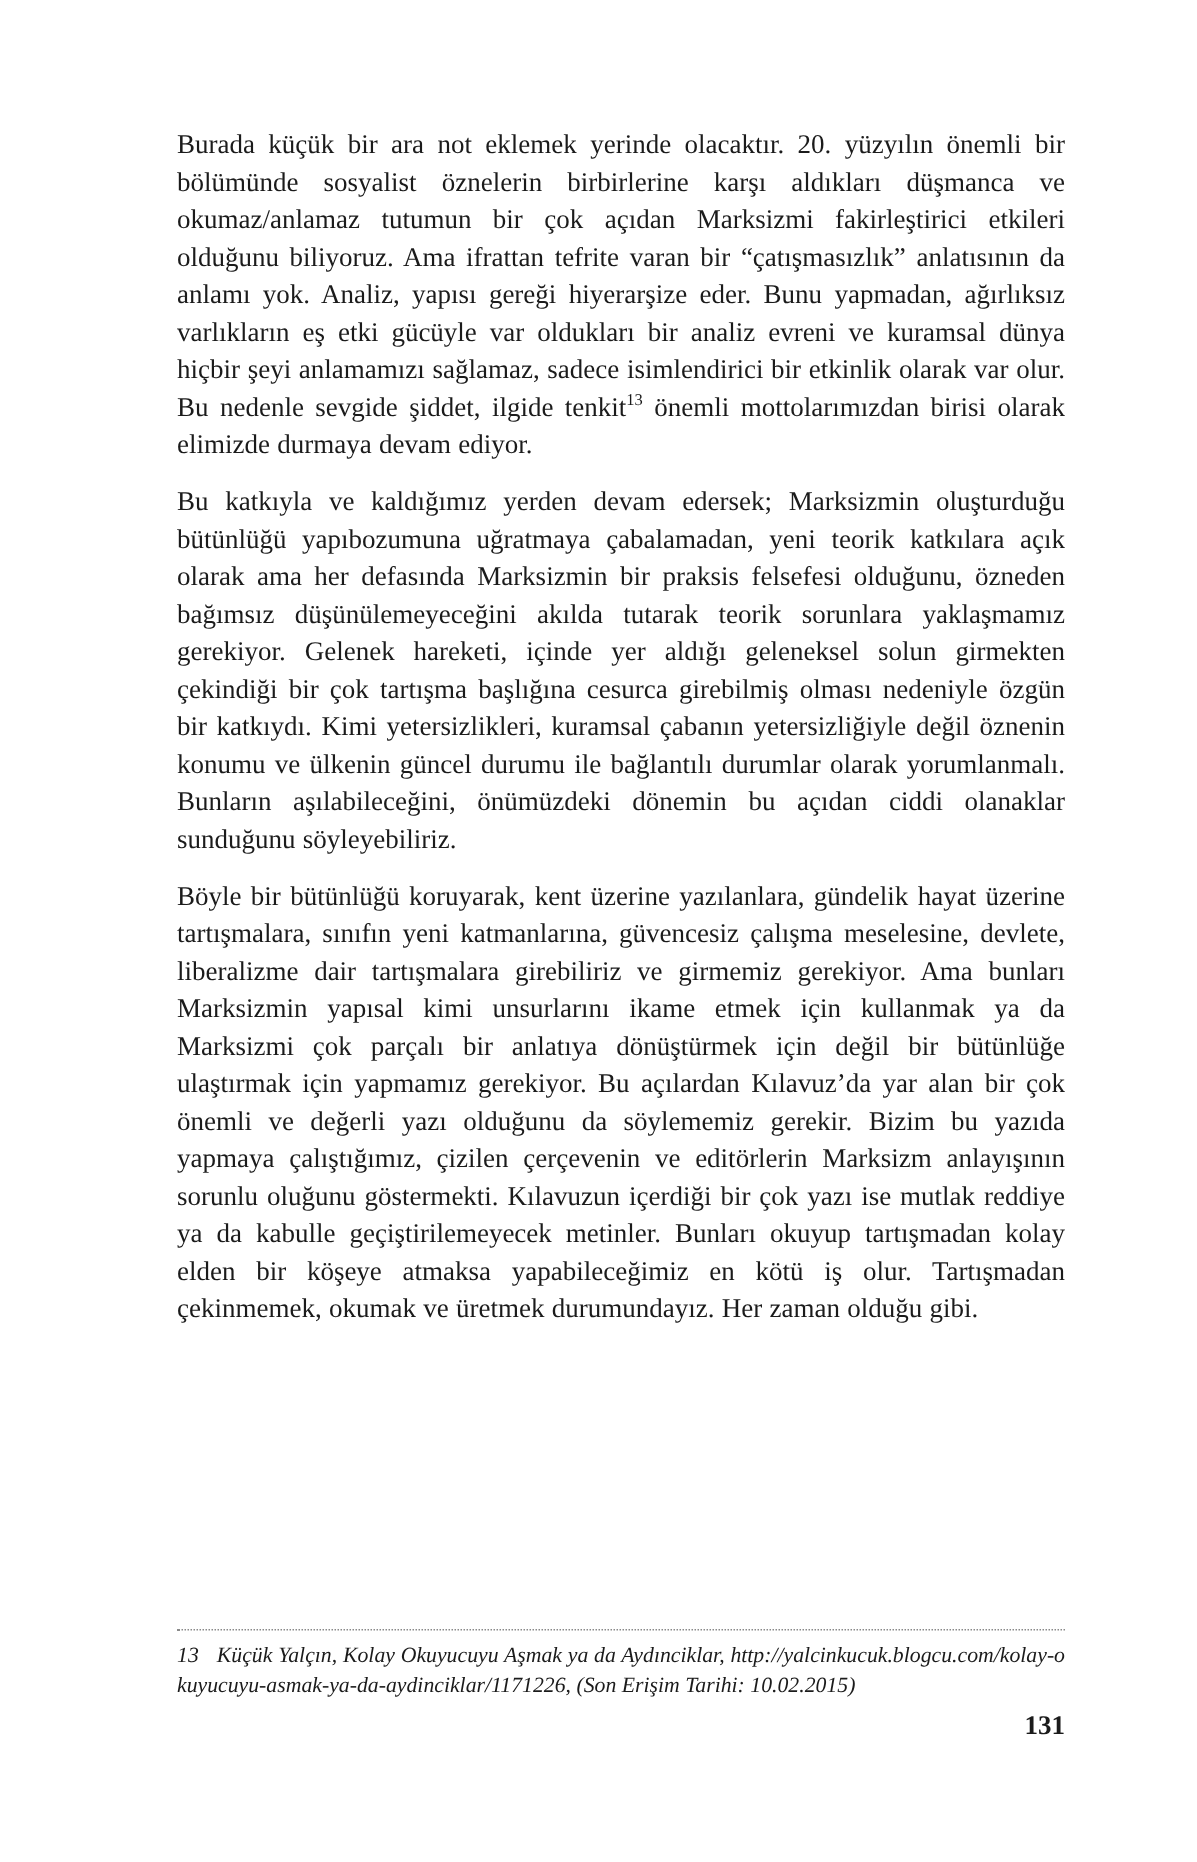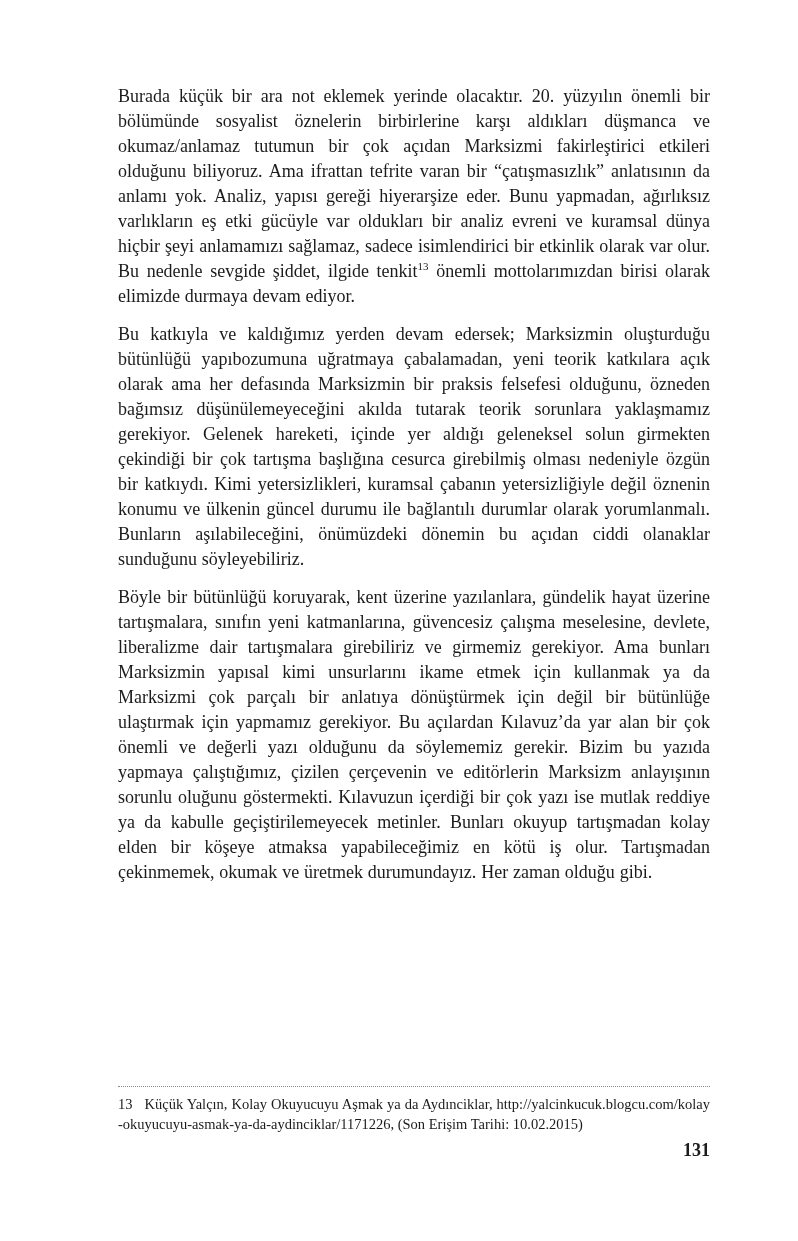--- a/index.html
+++ b/index.html
@@ -43,20 +43,21 @@
     position: absolute;
     left: 118px;
     top: 1086px;
     width: 592px;
     border-top: 1px dotted #8a8a8a;
     padding-top: 7px;
     font-size: 14.5px;
     line-height: 20px;
     text-align: justify;
     hyphens: auto;
+    font-style: italic;
   }
   .footnote .fn-marker {
     margin-right: 12px;
   }
   .footnote .fn-url {
     color: inherit;
     text-decoration: none;
     word-break: break-all;
   }
   .page-number {

